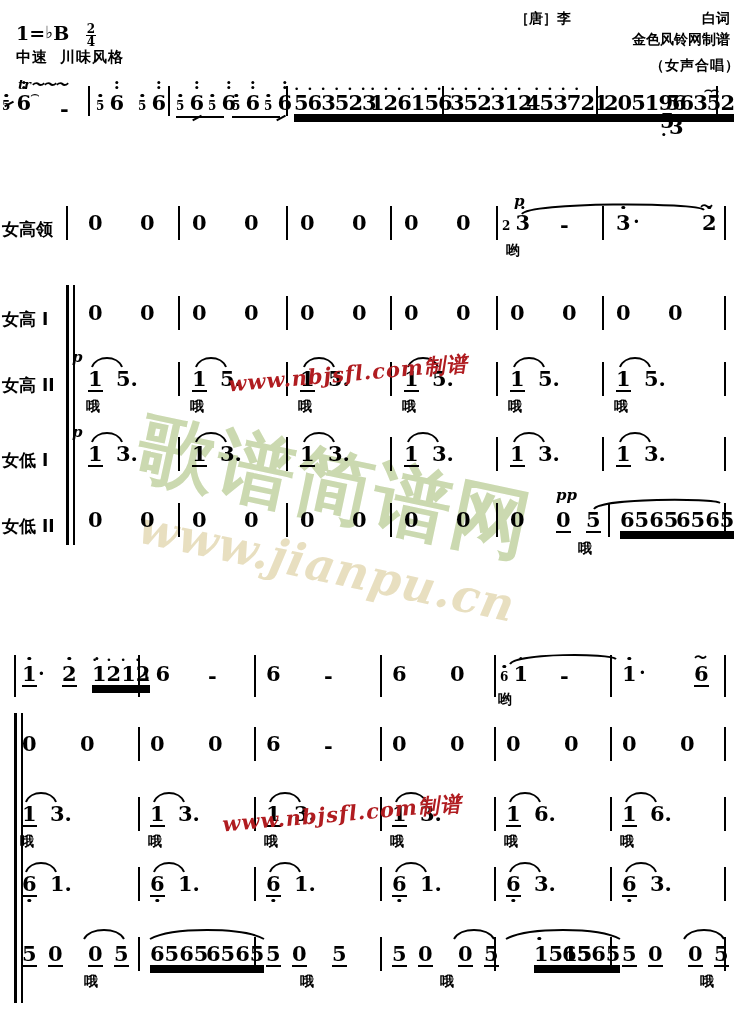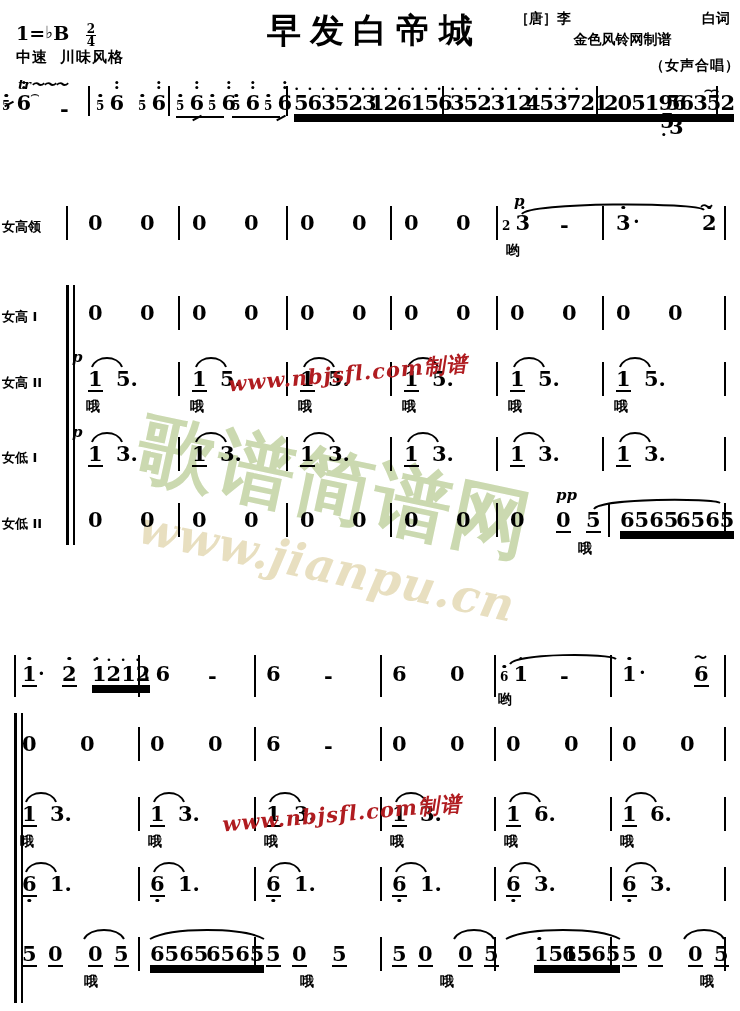--- a/index.html
+++ b/index.html
@@ -60,21 +60,21 @@
     text-indent:9px;
   }
   .subtitle{
     position:absolute;left:0;right:0;top:57px;text-align:right;
     font-size:14px;font-weight:700;letter-spacing:1px;
   }
   .credits{position:absolute;right:10px;top:8px;width:215px;
            font-size:14px;font-weight:700;line-height:21px;}
   .cred-row{display:flex;justify-content:space-between;white-space:nowrap;}
   .cred-row.c2{justify-content:flex-end;}
-  .cred-row.c3{justify-content:center;}
+  .cred-row.c3{justify-content:flex-end;}
   .cred-row .sp{display:inline-block;width:10px;}
 
   
   .num{
     font-family:"DejaVu Serif","Liberation Serif",serif;
     font-weight:700;font-size:21px;line-height:1;
     position:relative;display:inline-block;
   }
   .num.small{font-size:12px;}
   .dot-hi,.dot-lo{
@@ -91,21 +91,21 @@
   .system{position:relative;z-index:4;}
   .row{position:relative;}
   .bar{
     position:absolute;top:0;width:2px;background:#000;
   }
   .bracket{
     position:absolute;border-left:3px solid #000;border-right:2px solid #000;
     width:4px;
   }
   .part-label{
-    position:absolute;font-size:13px;font-weight:700;white-space:nowrap;
+    position:absolute;font-size:17px;font-weight:700;white-space:nowrap;
     letter-spacing:0px;
   }
   .lyric{
     position:absolute;font-size:14px;font-weight:700;white-space:nowrap;
   }
   .dyn{
     position:absolute;
     font-family:"DejaVu Serif","Liberation Serif",serif;
     font-style:italic;font-weight:700;font-size:15px;
   }
@@ -136,21 +136,20 @@
   <div class="key-sig">
     <span>1=</span><span class="flat">♭</span><span>B</span>
     <span class="meter">
       <span class="num" style="font-size:12px">2</span>
       <span class="den">4</span>
     </span>
   </div>
   <div class="tempo-style">
     <span>中速</span><span class="gap"></span><span>川味风格</span>
   </div>
-  <div class="title">早发白帝城</div>
   <div class="subtitle">（女声合唱）</div>
   <div class="credits">
     <div class="cred-row c1">
       <span>［唐］李</span>
       <span>白词</span>
     </div>
     <div class="cred-row c3">
       <span>金色风铃网制谱</span>
     </div>
   </div>

